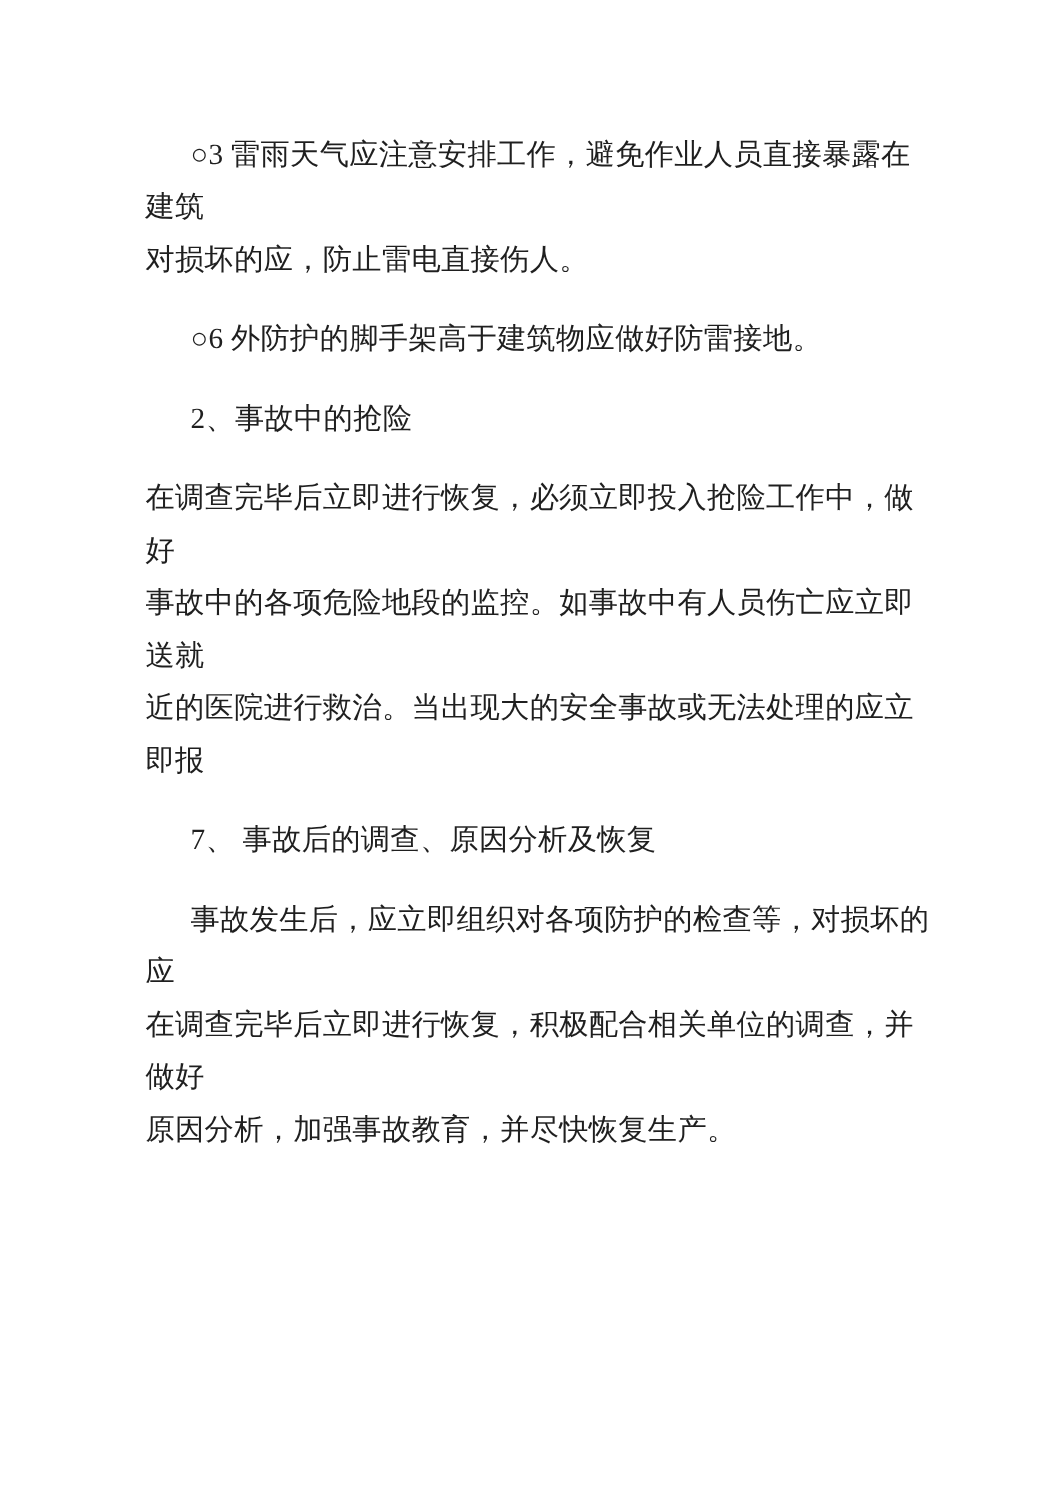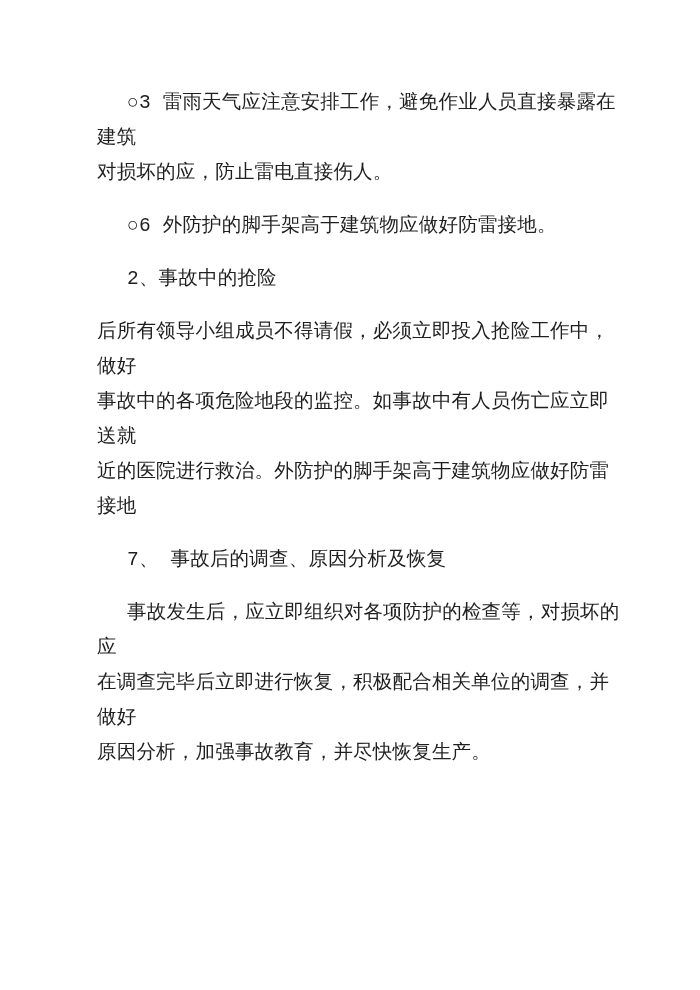--- a/index.html
+++ b/index.html
@@ -20,21 +20,20 @@
     background: #ffffff;
     padding: 86px 74px 0 97px;
     font-family: "Liberation Serif", "DejaVu Serif", serif;
     font-size: 19.5px;
     line-height: 35px;
     color: #1f1f1f;
   }
   .para {
     margin: 0 0 18px 0;
     padding: 0;
-    font-family: Liberation Mono, monospace;
   }
   .line {
     white-space: pre-wrap;
     letter-spacing: 0.2px;
   }
   .line.indent {
     text-indent: 30px;
   }
 </style>
 </head>
@@ -49,23 +48,23 @@
 
   <div class="para">
     <div class="line indent">○6 外防护的脚手架高于建筑物应做好防雷接地。</div>
   </div>
 
   <div class="para">
     <div class="line indent">2、事故中的抢险</div>
   </div>
 
   <div class="para">
-    <div class="line">后所有领导小组成员不得请假，必须立即投入抢险工作中，做好</div>
+    <div class="line">在调查完毕后立即进行恢复，必须立即投入抢险工作中，做好</div>
     <div class="line">事故中的各项危险地段的监控。如事故中有人员伤亡应立即送就</div>
-    <div class="line">近的医院进行救治。外防护的脚手架高于建筑物应做好防雷接地</div>
+    <div class="line">近的医院进行救治。当出现大的安全事故或无法处理的应立即报</div>
   </div>
 
   <div class="para">
     <div class="line indent">7、 事故后的调查、原因分析及恢复</div>
   </div>
 
   <div class="para">
     <div class="line indent">事故发生后，应立即组织对各项防护的检查等，对损坏的应</div>
     <div class="line">在调查完毕后立即进行恢复，积极配合相关单位的调查，并做好</div>
     <div class="line">原因分析，加强事故教育，并尽快恢复生产。</div>

